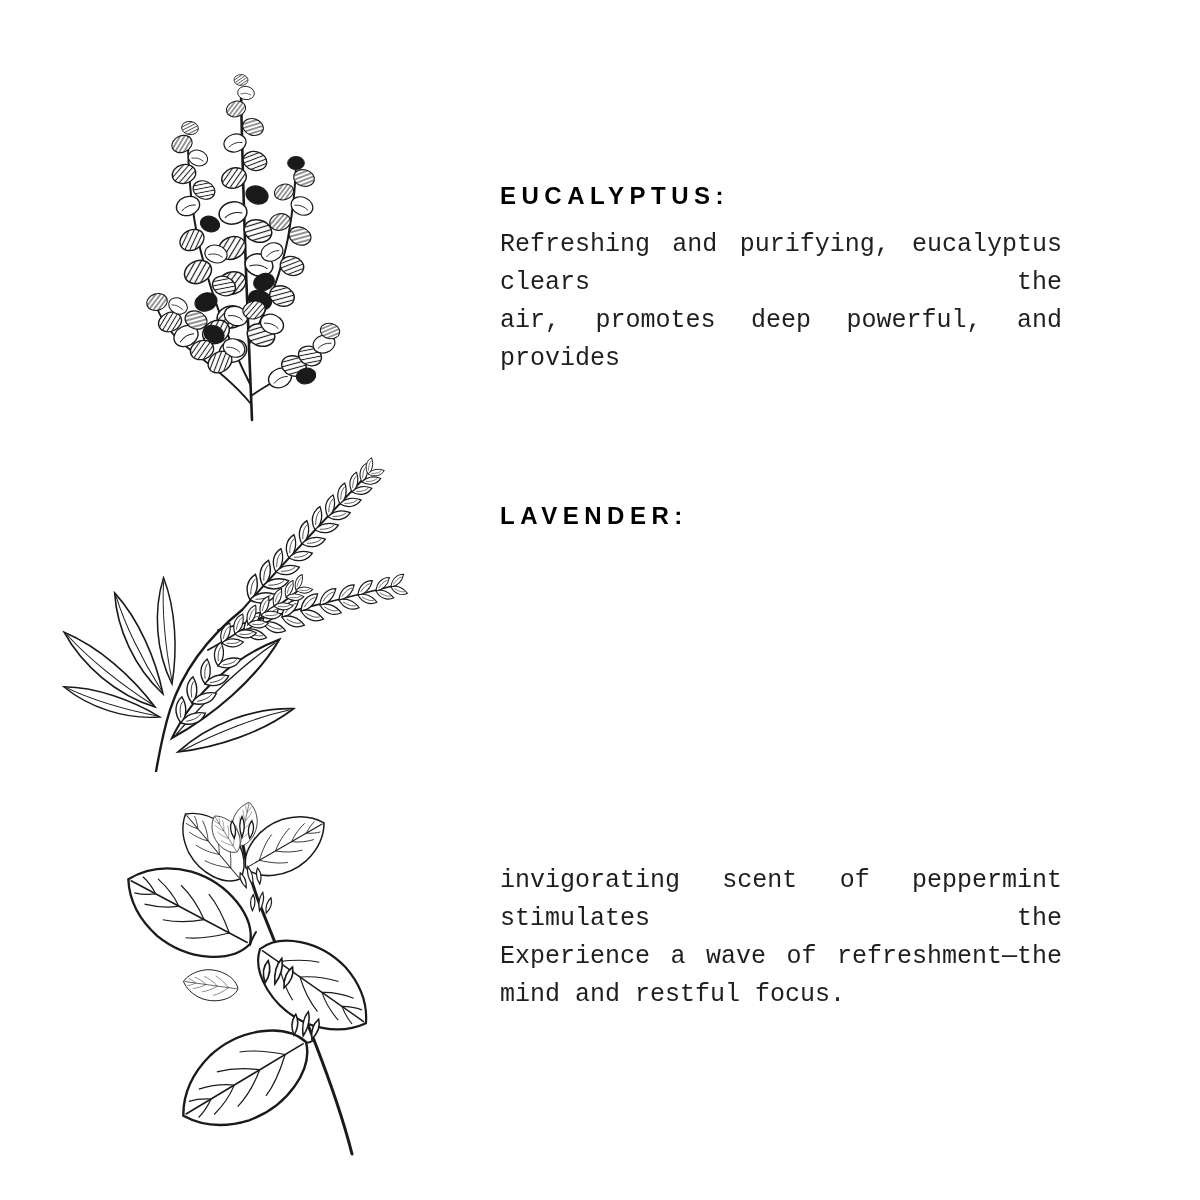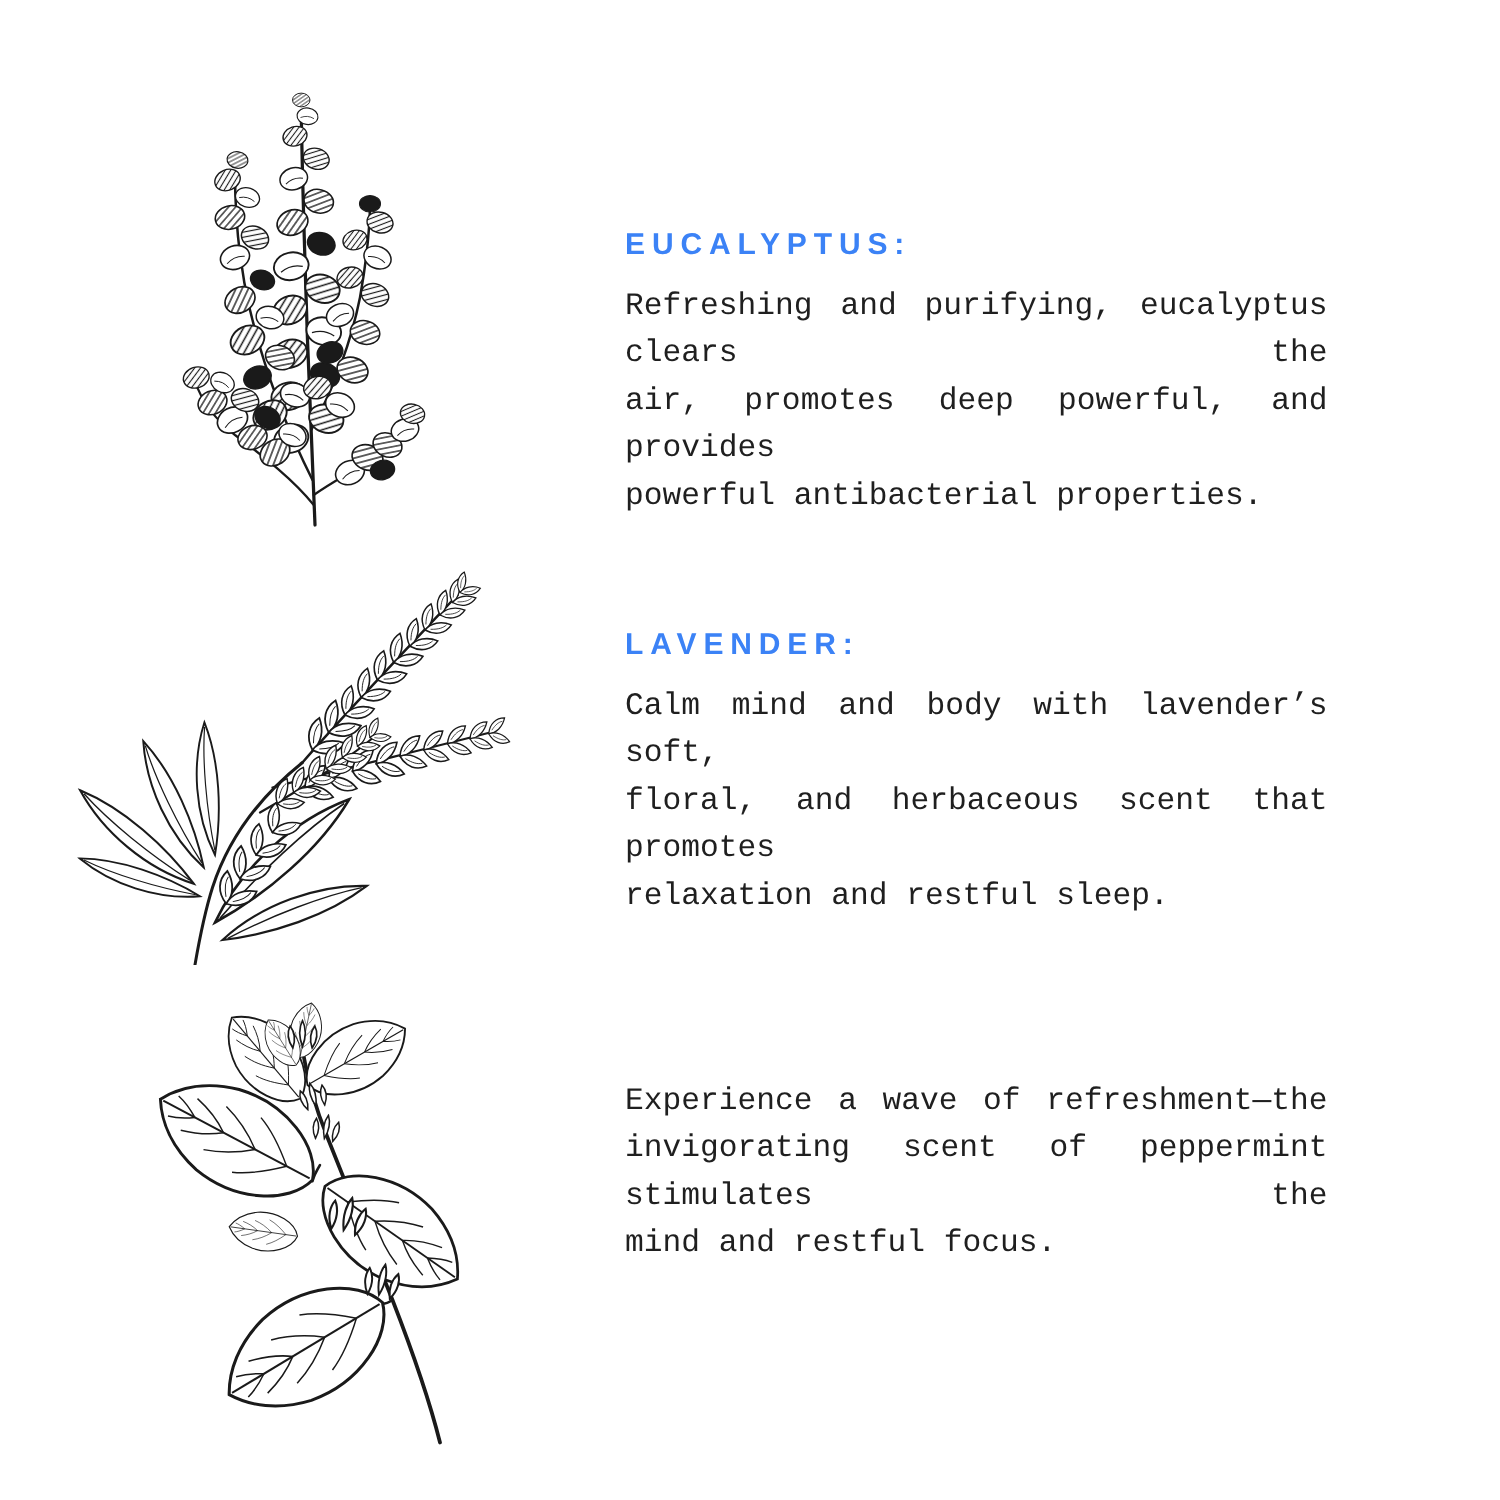--- a/index.html
+++ b/index.html
@@ -6,21 +6,21 @@
   #canvas{position:relative;width:1200px;height:1200px;background:#ffffff;overflow:hidden;
           font-family:"Liberation Serif", serif;}
   .illus{position:absolute;}
   .illus svg{display:block;width:100%;height:100%;}
   .copy{position:absolute;left:500px;width:562px;color:#1c1c1c;}
   .copy-1{top:182px;} .copy-2{top:502px;} .copy-3{top:862px;}
   .illus-1{left:100px;top:42px;width:300px;height:380px;}
   .illus-2{left:60px;top:422px;width:360px;height:350px;}
   .illus-3{left:90px;top:782px;width:330px;height:380px;}
   .hd{margin:0 0 15px 0;font-family:"Liberation Sans", sans-serif;font-weight:700;
-      font-size:24px;line-height:1.2;letter-spacing:5.5px;color:#3b82f6;}
+      font-size:24px;line-height:1.2;letter-spacing:5.5px;color:#000000;}
   .bd{margin:0;font-size:25px;line-height:38px;color:#1f1f1f;font-family:Liberation Mono, monospace;}
   .ln{display:block;text-align:justify;text-align-last:justify;}
   .ln:last-child{text-align-last:left;}
 </style>
 </head>
 <body>
 
 <div id="canvas">
 
   <div class="illus illus-1">
@@ -109,21 +109,20 @@
         <use href="#eA" transform="translate(230,289) rotate(12) scale(.7)"></use>
       </g>
     </svg>
   </div>
 
   <div class="copy copy-1">
     <h2 class="hd">EUCALYPTUS:</h2>
     <p class="bd">
       <span class="ln">Refreshing and purifying, eucalyptus clears the</span>
       <span class="ln">air, promotes deep powerful, and provides</span>
-      <span class="ln">powerful antibacterial properties.</span>
     </p>
   </div>
 
   <div class="illus illus-2">
     <svg viewBox="0 0 360 350" xmlns="http://www.w3.org/2000/svg">
       <defs>
         <g id="fp">
           <path d="M0,0 C3,-10 11,-15 20,-13 C16,-4 8,1 0,0 Z" fill="#fff" stroke="#1a1a1a" stroke-width="1.3"></path>
           <path d="M0,0 C3,10 11,15 20,13 C16,4 8,-1 0,0 Z" fill="#fff" stroke="#1a1a1a" stroke-width="1.3"></path>
           <path d="M4,-3 C9,-8 13,-10 17,-10 M4,3 C9,8 13,10 17,10" fill="none" stroke="#1a1a1a" stroke-width=".7"></path>
@@ -176,25 +175,20 @@
         <use href="#fp" transform="translate(201,193) rotate(-35) scale(.85)"></use>
         <use href="#fp" transform="translate(214,184) rotate(-34) scale(.8)"></use>
         <use href="#fp" transform="translate(226,175) rotate(-34) scale(.75)"></use>
         <use href="#fp" transform="translate(236,168) rotate(-35) scale(.7)"></use>
       </g>
     </svg>
   </div>
 
   <div class="copy copy-2">
     <h2 class="hd">LAVENDER:</h2>
-    <p class="bd">
-      <span class="ln">Calm mind and body with lavender’s soft,</span>
-      <span class="ln">floral, and herbaceous scent that promotes</span>
-      <span class="ln">relaxation and restful sleep.</span>
-    </p>
   </div>
 
   <div class="illus illus-3">
     <svg viewBox="0 0 330 380" xmlns="http://www.w3.org/2000/svg">
       <defs>
         <g id="ml">
           <path d="M0,0 C6,-20 36,-34 66,-28 C86,-23 99,-12 106,0 C99,12 86,23 66,28 C36,34 6,20 0,0 Z" fill="#fff" stroke="#1a1a1a" stroke-width="1.8"></path>
           <path d="M2,0 L104,0" stroke="#1a1a1a" stroke-width="1.2"></path>
           <path d="M18,0 C28,-9 36,-15 46,-19 M18,0 C28,9 36,15 46,19 M40,0 C50,-8 58,-12 68,-15 M40,0 C50,8 58,12 68,15 M62,0 C70,-6 78,-9 86,-11 M62,0 C70,6 78,9 86,11 M82,0 C88,-4 93,-6 97,-7 M82,0 C88,4 93,6 97,7" fill="none" stroke="#1a1a1a" stroke-width=".9"></path>
         </g>
@@ -222,19 +216,19 @@
         <use href="#bud" transform="translate(162,100) rotate(-15)"></use>
         <use href="#bud" transform="translate(170,126) rotate(10)"></use>
         <use href="#bud" transform="translate(186,198) rotate(15) scale(1.4)"></use>
         <use href="#bud" transform="translate(214,250) rotate(12) scale(1.3)"></use>
       </g>
     </svg>
   </div>
 
   <div class="copy copy-3">
     <p class="bd">
+      <span class="ln">invigorating scent of peppermint stimulates the</span>
       <span class="ln">Experience a wave of refreshment—the</span>
-      <span class="ln">invigorating scent of peppermint stimulates the</span>
       <span class="ln">mind and restful focus.</span>
     </p>
   </div>
 
 </div>
 
 </body></html>

